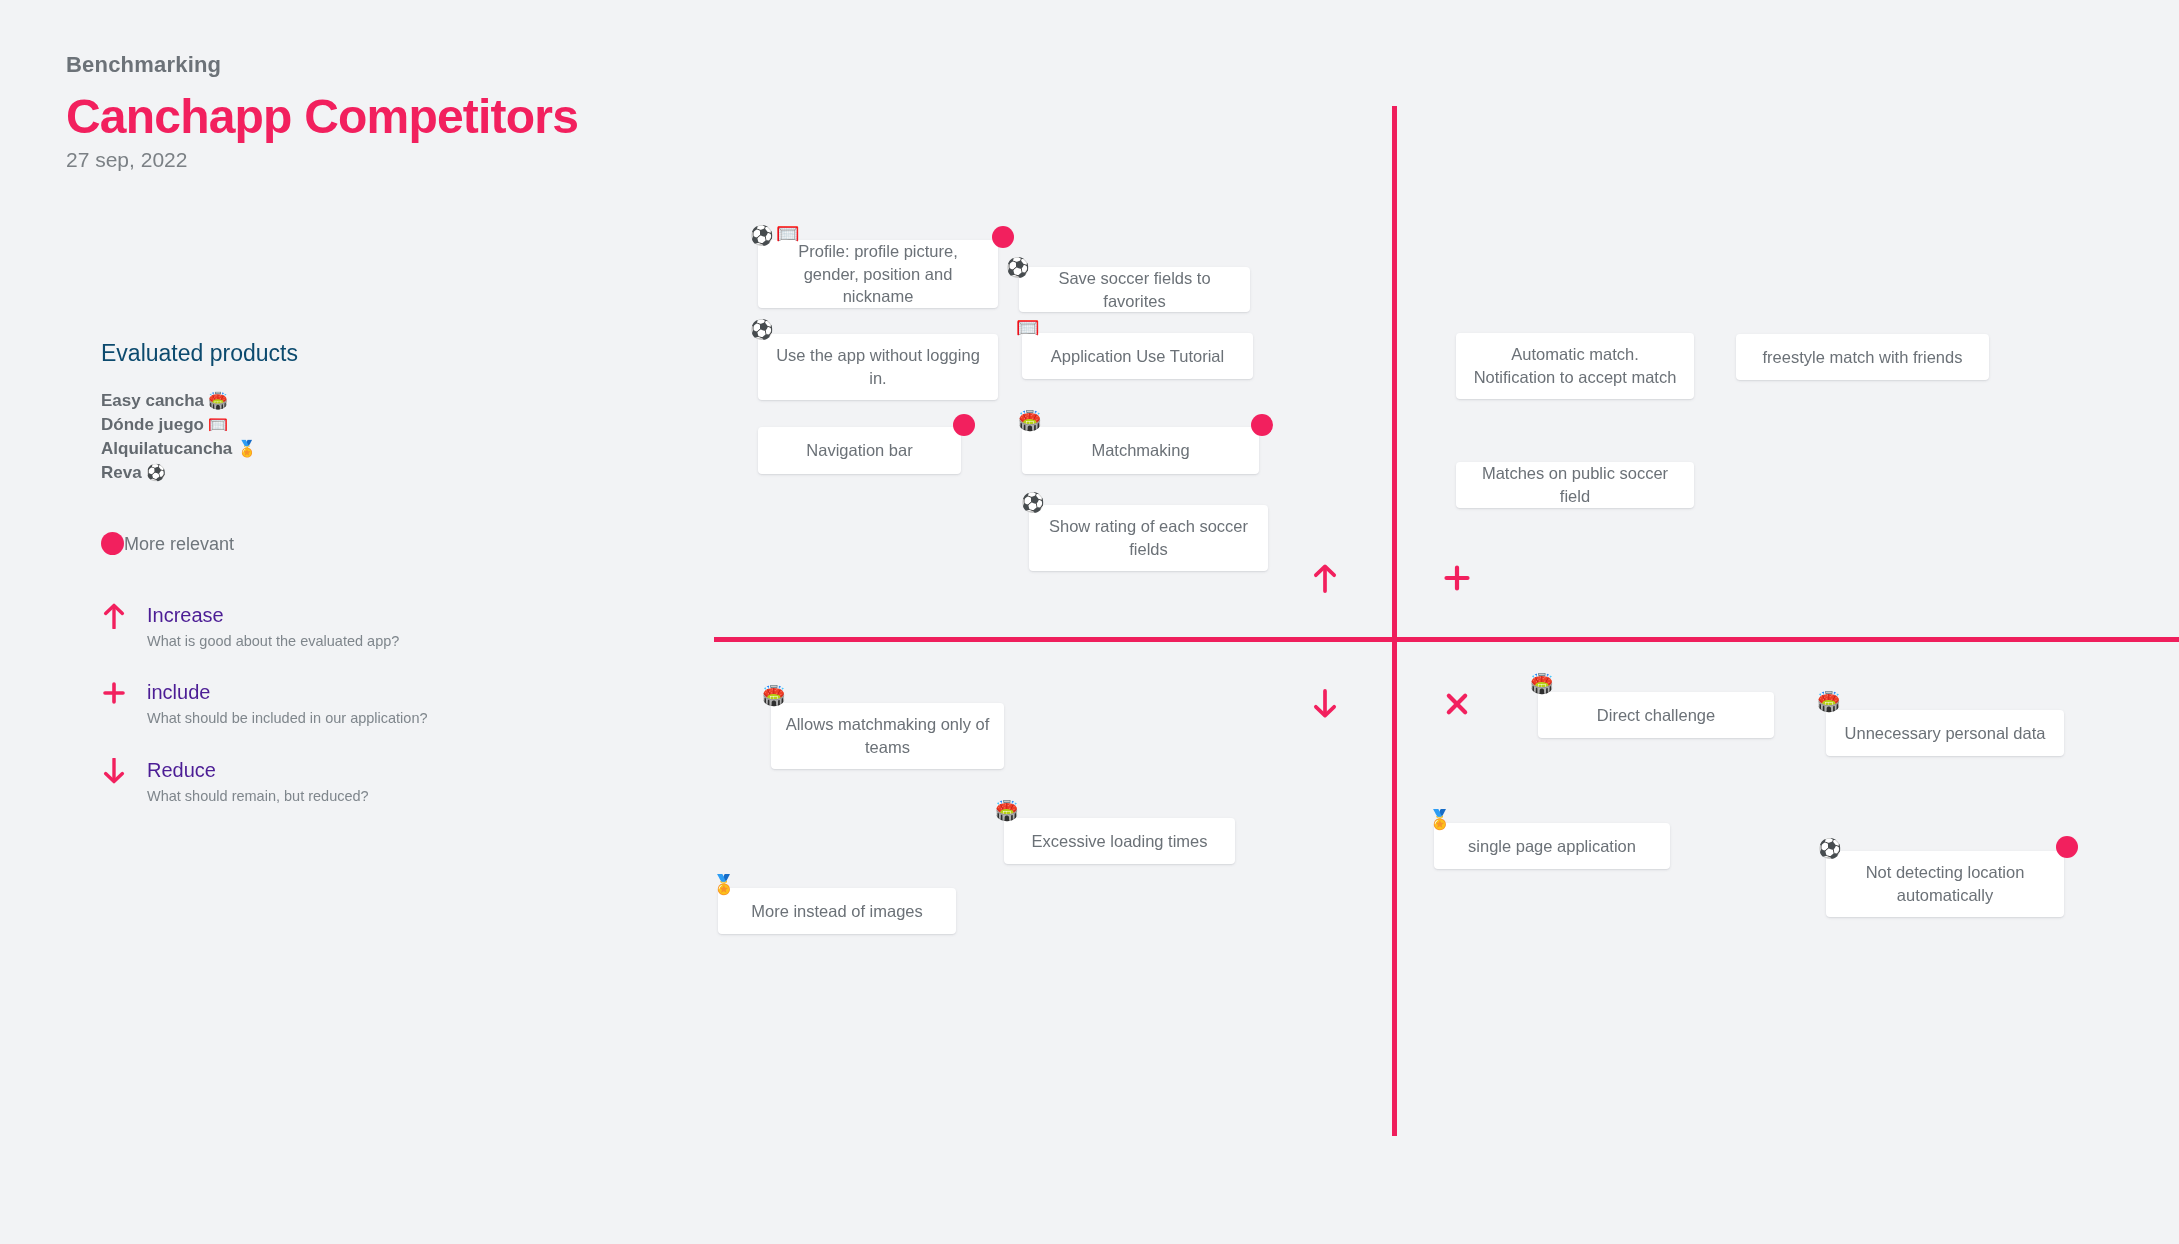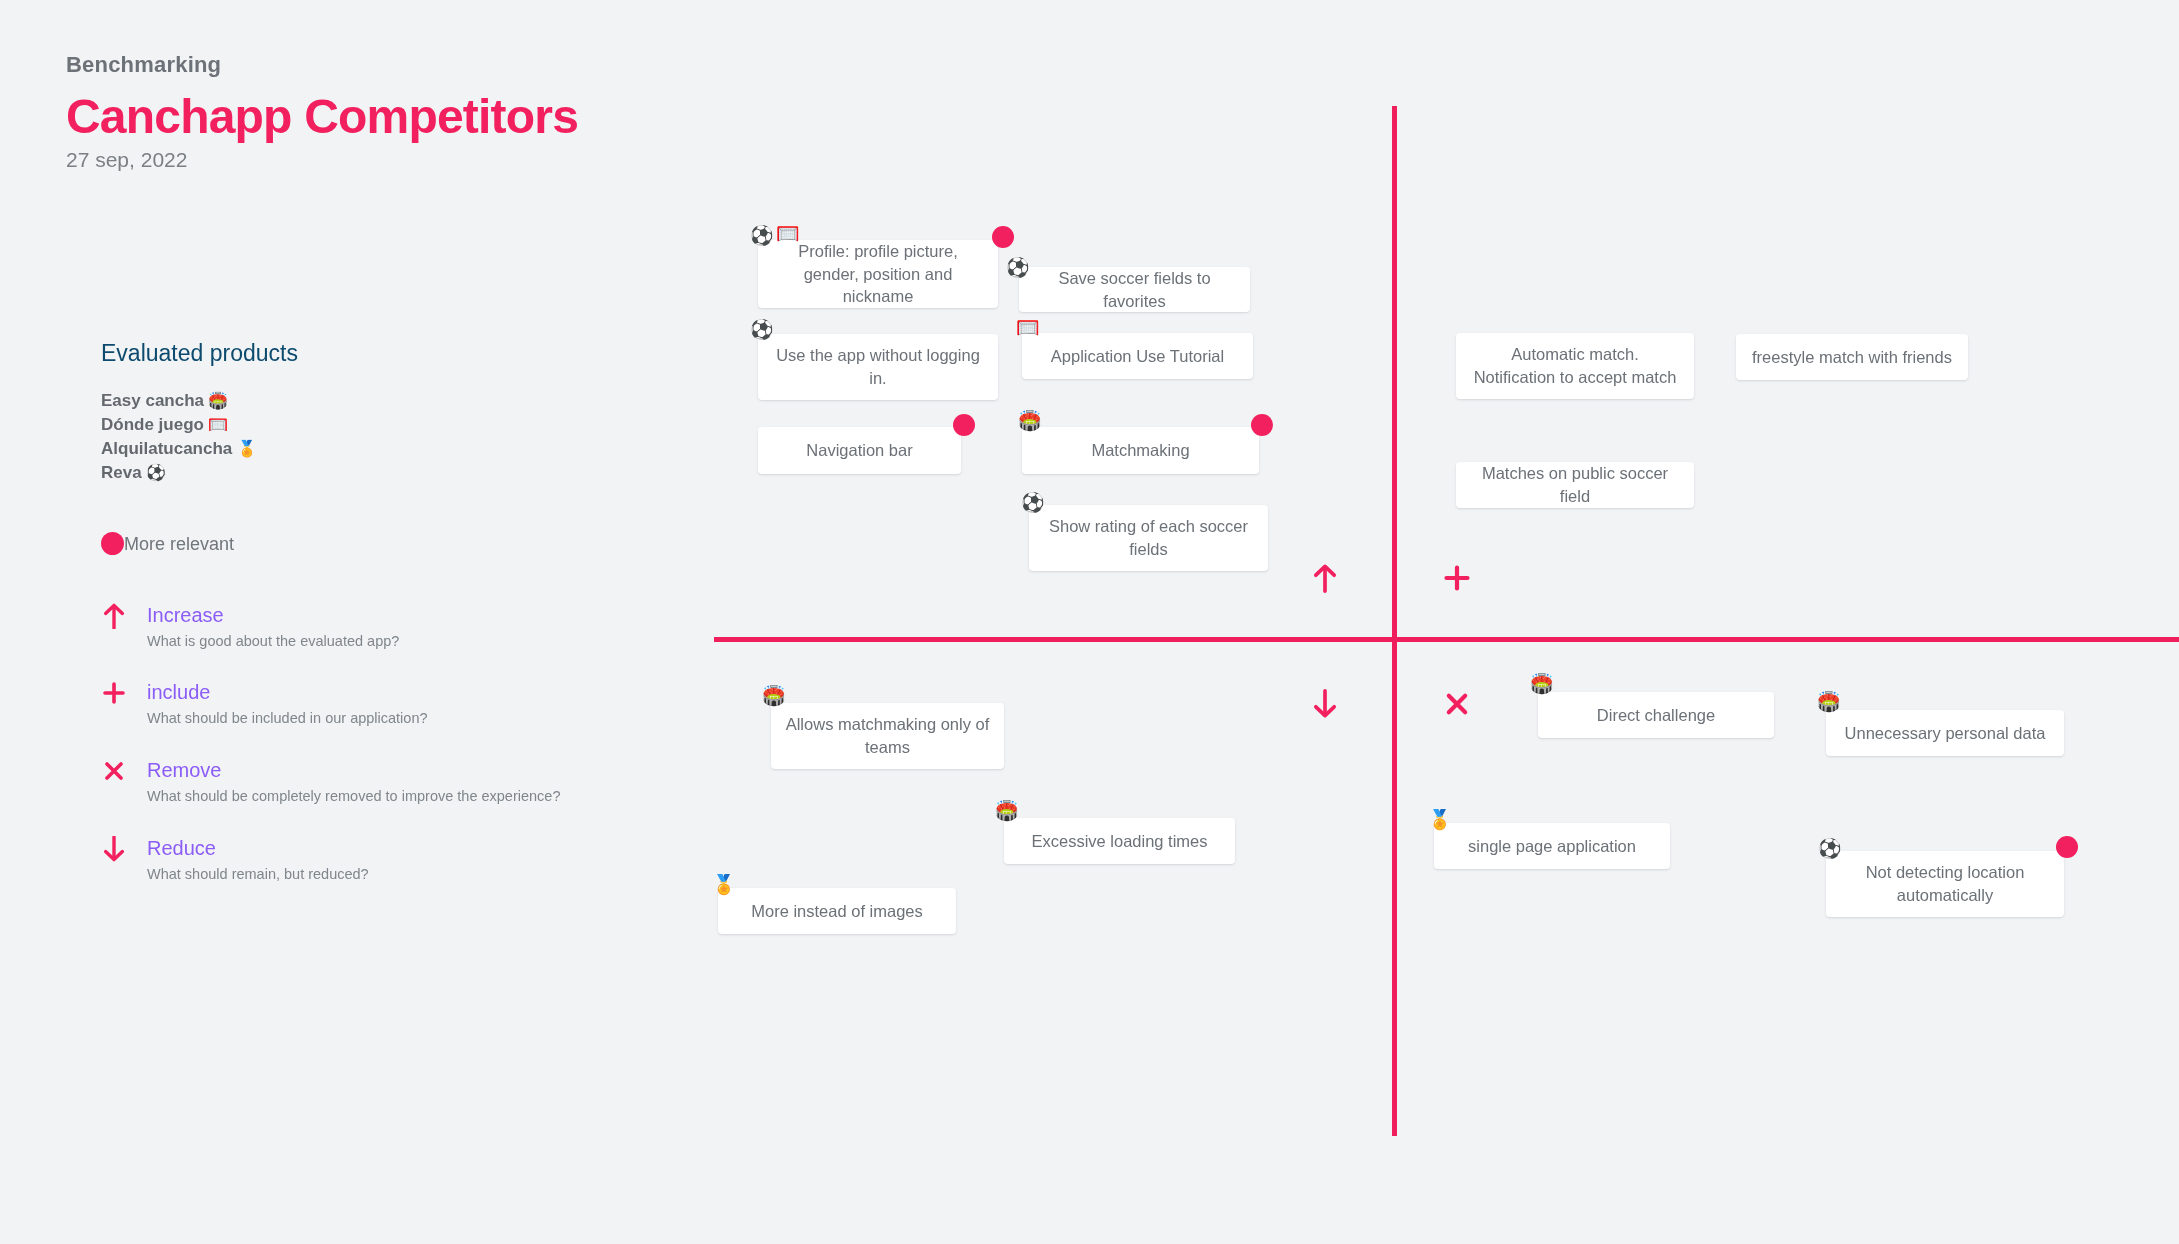--- a/index.html
+++ b/index.html
@@ -98,21 +98,21 @@
     flex: none;
     display: flex;
     align-items: center;
     justify-content: center;
     margin-top: -2px;
   }
   .legend-icon svg { display: block; }
 
   .legend-text-title {
     font-size: 20px;
-    color: #8b5cf6;
+    color: #4c1d95;
     font-weight: 400;
     line-height: 1.25;
   }
 
   .legend-text-sub {
     font-size: 14.5px;
     color: #7f868c;
     margin-top: 4px;
     line-height: 1.3;
   }
@@ -236,31 +236,20 @@
         <svg width="22" height="24" viewBox="0 0 22 24">
             <path d="M11 3 L11 21 M2 12 L20 12" stroke="#f2205e" stroke-width="3.6" stroke-linecap="round"></path>
           </svg>
       </span>
       <span>
         <span class="legend-text-title">include</span>
         <span class="legend-text-sub" style="display:block">What should be included in our application?</span>
       </span>
     </div>
 
-    <div class="legend-row">
-      <span class="legend-icon">
-        <svg width="22" height="24" viewBox="0 0 22 24">
-            <path d="M4 5 L18 19 M18 5 L4 19" stroke="#f2205e" stroke-width="3.6" stroke-linecap="round"></path>
-          </svg>
-      </span>
-      <span>
-        <span class="legend-text-title">Remove</span>
-        <span class="legend-text-sub" style="display:block">What should be completely removed to improve the experience?</span>
-      </span>
-    </div>
 
     <div class="legend-row">
       <span class="legend-icon">
         <svg width="22" height="26" viewBox="0 0 22 26">
             <path d="M11 1 L11 22" stroke="#f2205e" stroke-width="3.4" stroke-linecap="round"></path>
             <path d="M2.6 15.6 L11 23.6 L19.4 15.6" fill="none" stroke="#f2205e" stroke-width="3.4" stroke-linecap="round" stroke-linejoin="round"></path>
           </svg>
       </span>
       <span>
         <span class="legend-text-title">Reduce</span>
@@ -330,21 +319,21 @@
 
   <div class="card" style="left:1029px; top:505px; width:239px; height:66px;">
     <span class="card-emoji" style="left:-8px; top:-12px;">⚽</span>
     <span>Show rating of each soccer fields</span>
   </div>
 
   <div class="card" style="left:1456px; top:333px; width:238px; height:66px;">
     <span>Automatic match. Notification to accept match</span>
   </div>
 
-  <div class="card" style="left:1736px; top:334px; width:232px; height:46px;">
+  <div class="card" style="left:1736px; top:334px; width:253px; height:46px;">
     <span>freestyle match with friends</span>
   </div>
 
   <div class="card" style="left:1456px; top:462px; width:238px; height:46px;">
     <span>Matches on public soccer field</span>
   </div>
 
   <div class="card" style="left:771px; top:703px; width:233px; height:66px;">
     <span class="card-emoji" style="left:-9px; top:-17px;">🏟️</span>
     <span>Allows matchmaking only of teams</span>

